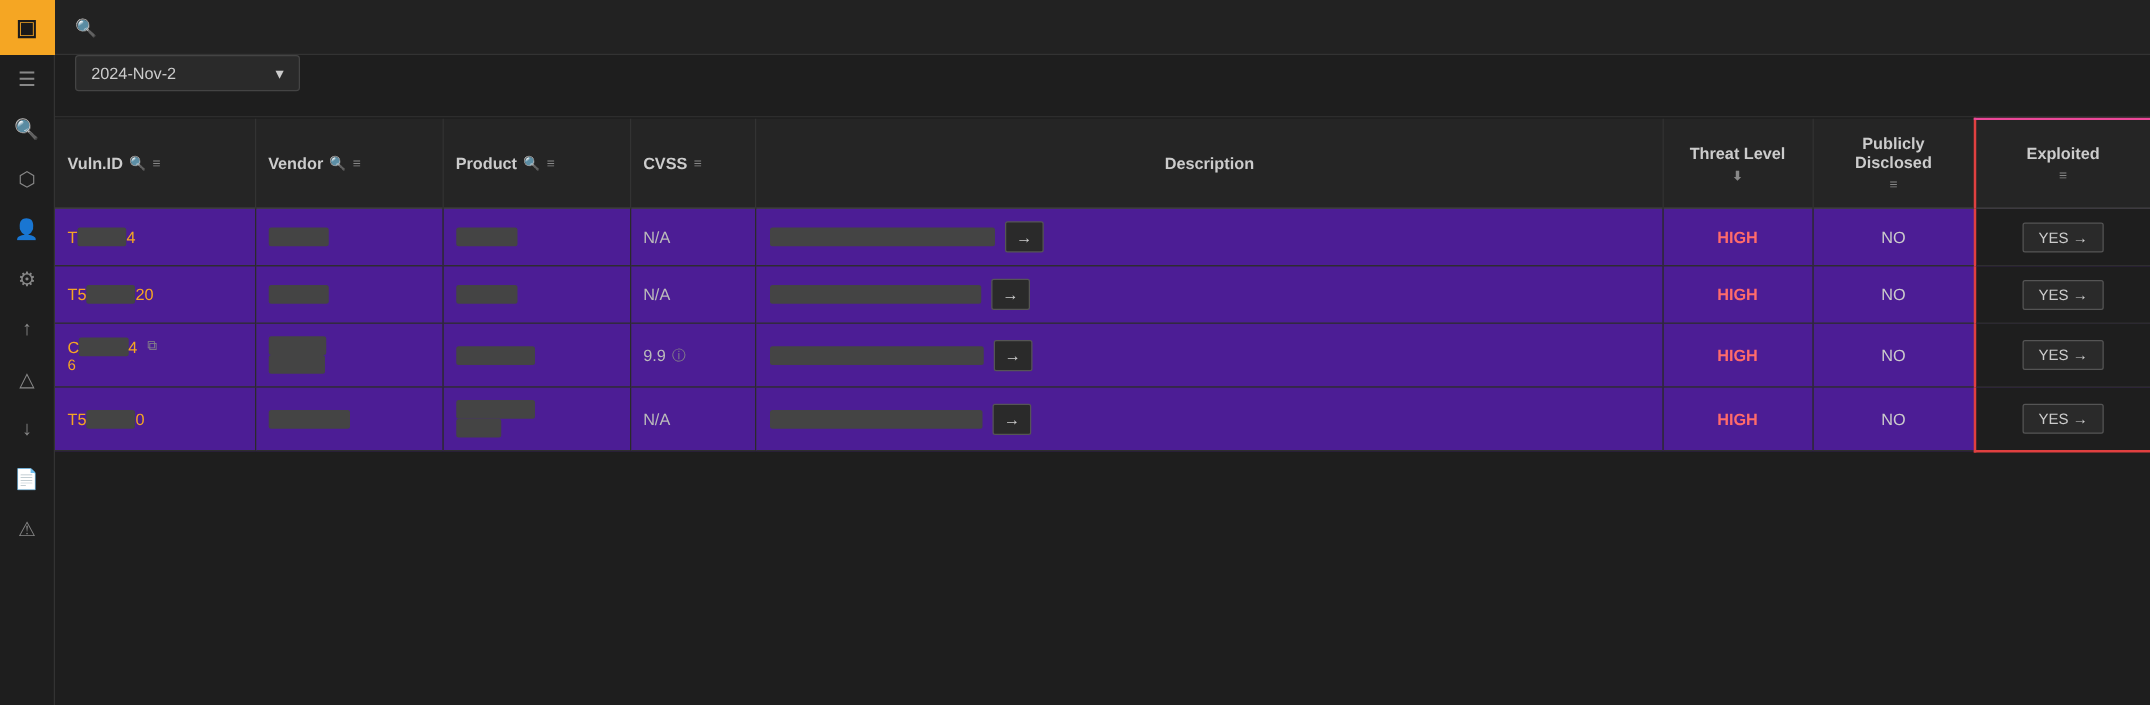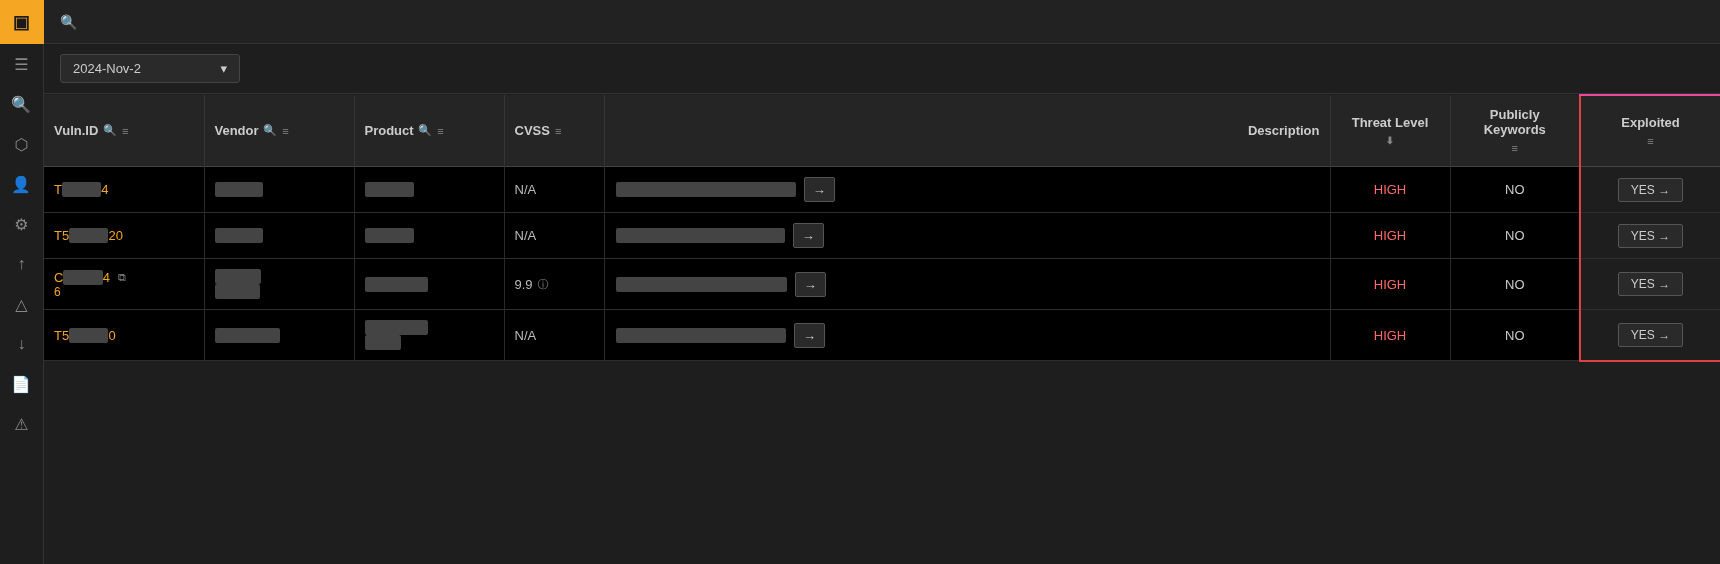--- a/index.html
+++ b/index.html
@@ -105,21 +105,21 @@
       color: #f5a623;
       border-bottom: 2px solid #f5a623;
     }
 
     
     .filterrow {
       height: 50px;
       background: #1e1e1e;
       border-bottom: 1px solid #333;
       display: flex;
-      align-items: center;
+      align-items: flex-start;
       padding: 0 16px;
     }
     .date-dropdown {
       background: #2a2a2a;
       border: 1px solid #444;
       color: #ccc;
       padding: 6px 12px;
       font-size: 13px;
       border-radius: 3px;
       cursor: pointer;
@@ -140,32 +140,32 @@
       width: 100%;
       border-collapse: collapse;
       table-layout: fixed;
     }
     thead tr {
       background: #252525;
       border-bottom: 1px solid #444;
     }
     th {
       padding: 12px 10px;
-      text-align: right;
+      text-align: center;
       font-weight: 600;
       color: #ccc;
       font-size: 13px;
       border-right: 1px solid #333;
       vertical-align: middle;
       white-space: normal;
     }
     th:last-child { border-right: none; }
     tbody tr {
       border-bottom: 1px solid #2e2e2e;
-      background: #000000;
+      background: #4c1d95;
     }
     td {
       padding: 10px 10px;
       color: #bbb;
       font-size: 13px;
       border-right: 1px solid #2a2a2a;
       vertical-align: middle;
     }
     td:last-child { border-right: none; text-decoration: underline; }
 
@@ -254,21 +254,21 @@
       cursor: pointer;
       border-radius: 2px;
       font-size: 12px;
       display: inline-flex;
       align-items: center;
       gap: 4px;
     }
 
     .badge-high {
       color: #ff6b6b;
-      font-weight: 400;
+      font-weight: 700;
     }
     .badge-no {
       color: #ccc;
     }
 
     .desc-cell {
       display: flex;
       align-items: center;
       gap: 8px;
     }
@@ -361,21 +361,21 @@
             <span>Description</span>
           </th>
           <th class="col-threat">
             <div class="th-center">
               <span>Threat Level</span>
               <span class="icon-small sort-down">⬇</span>
             </div>
           </th>
           <th class="col-public">
             <div class="th-center">
-              <span>Publicly Keywords</span>
+              <span>Publicly Disclosed</span>
               <span class="icon-small">≡</span>
             </div>
           </th>
           <th class="col-exploit exploit-col-header">
             <div class="th-center">
               <span>Exploited</span>
               <span class="icon-small">≡</span>
             </div>
           </th>
         </tr>

